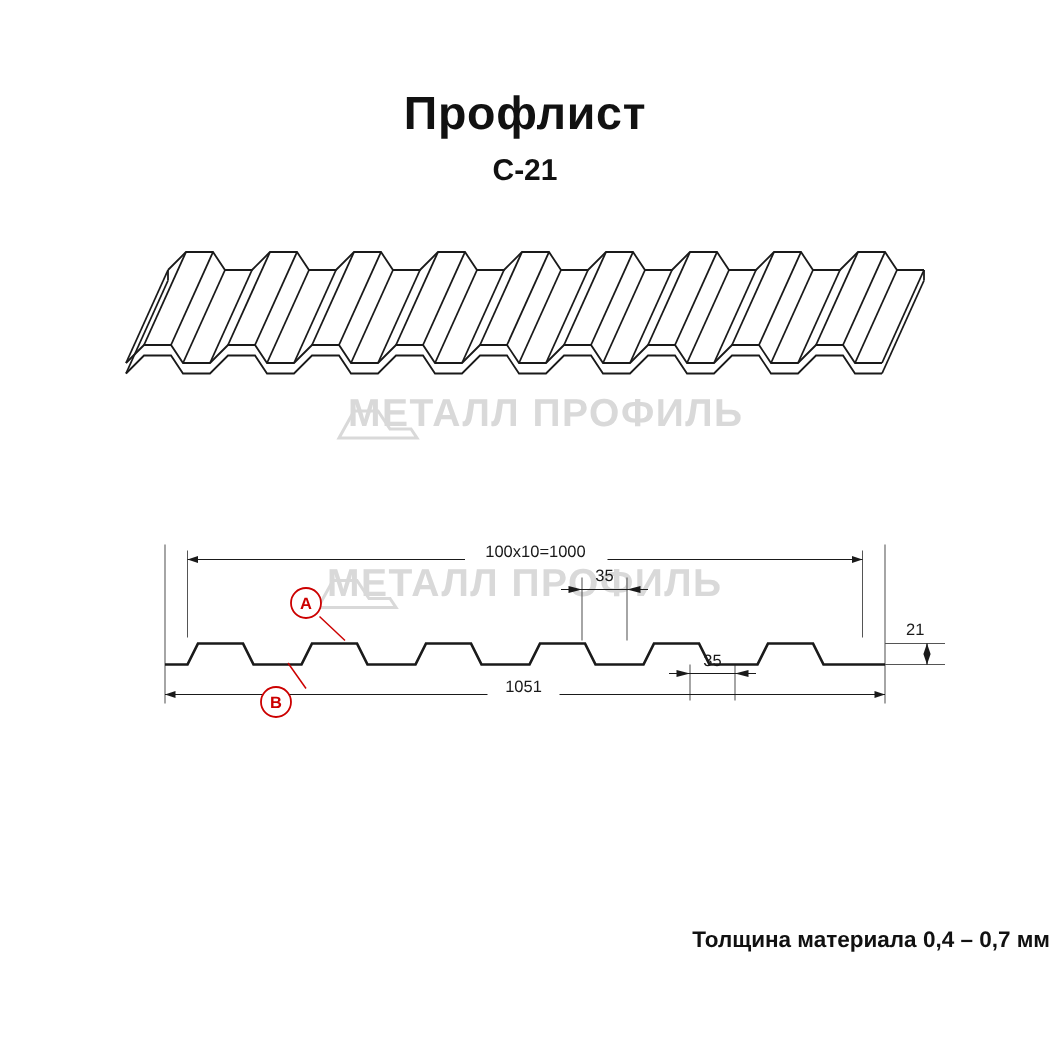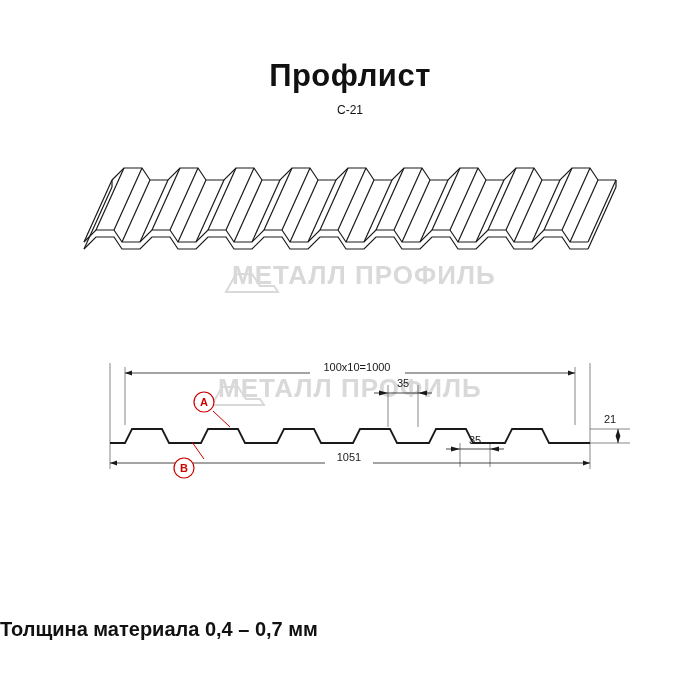--- a/index.html
+++ b/index.html
@@ -31,31 +31,31 @@
     font-weight: bold;
     letter-spacing: 0.5px;
     color: #111111;
   }
   .subtitle {
     position: absolute;
     top: 103px;
     left: 0;
     width: 700px;
     text-align: center;
-    font-size: 12px;
-    font-weight: normal;
+    font-size: 20px;
+    font-weight: bold;
     color: #111111;
   }
   .footer-note {
     position: absolute;
     top: 618px;
     left: 0;
     width: 700px;
-    text-align: left;
-    font-size: 20px;
+    text-align: right;
+    font-size: 15px;
     font-weight: bold;
     color: #111111;
   }
   .iso-wrap {
     position: absolute;
     top: 150px;
     left: 70px;
     width: 560px;
     height: 160px;
   }

